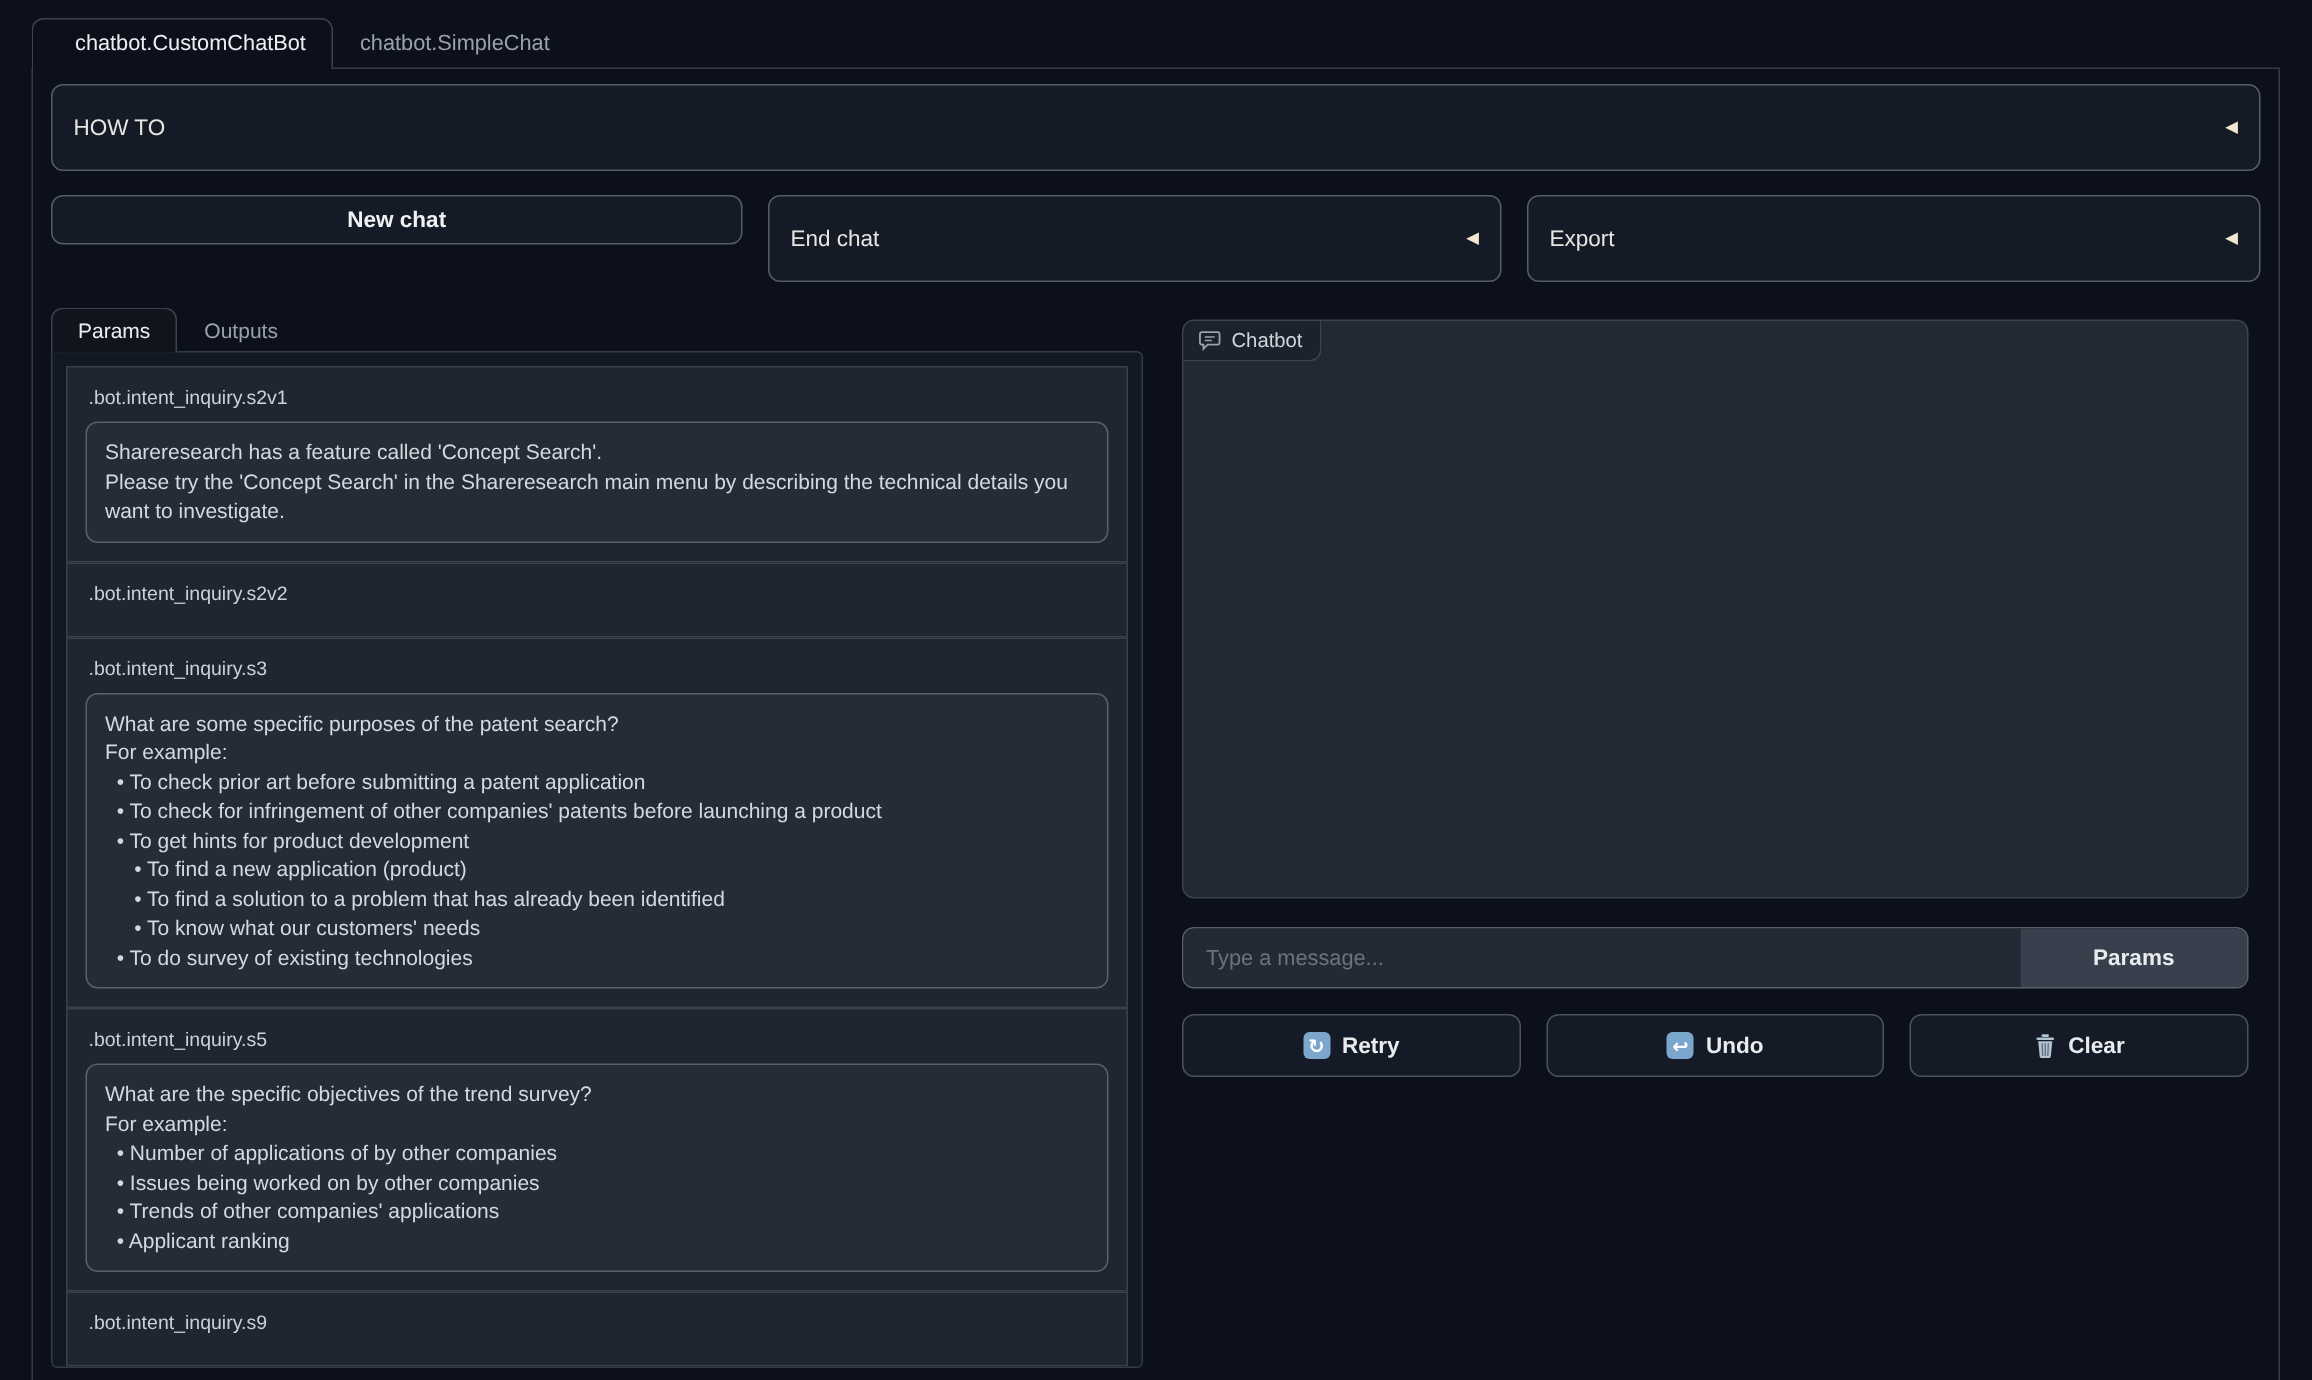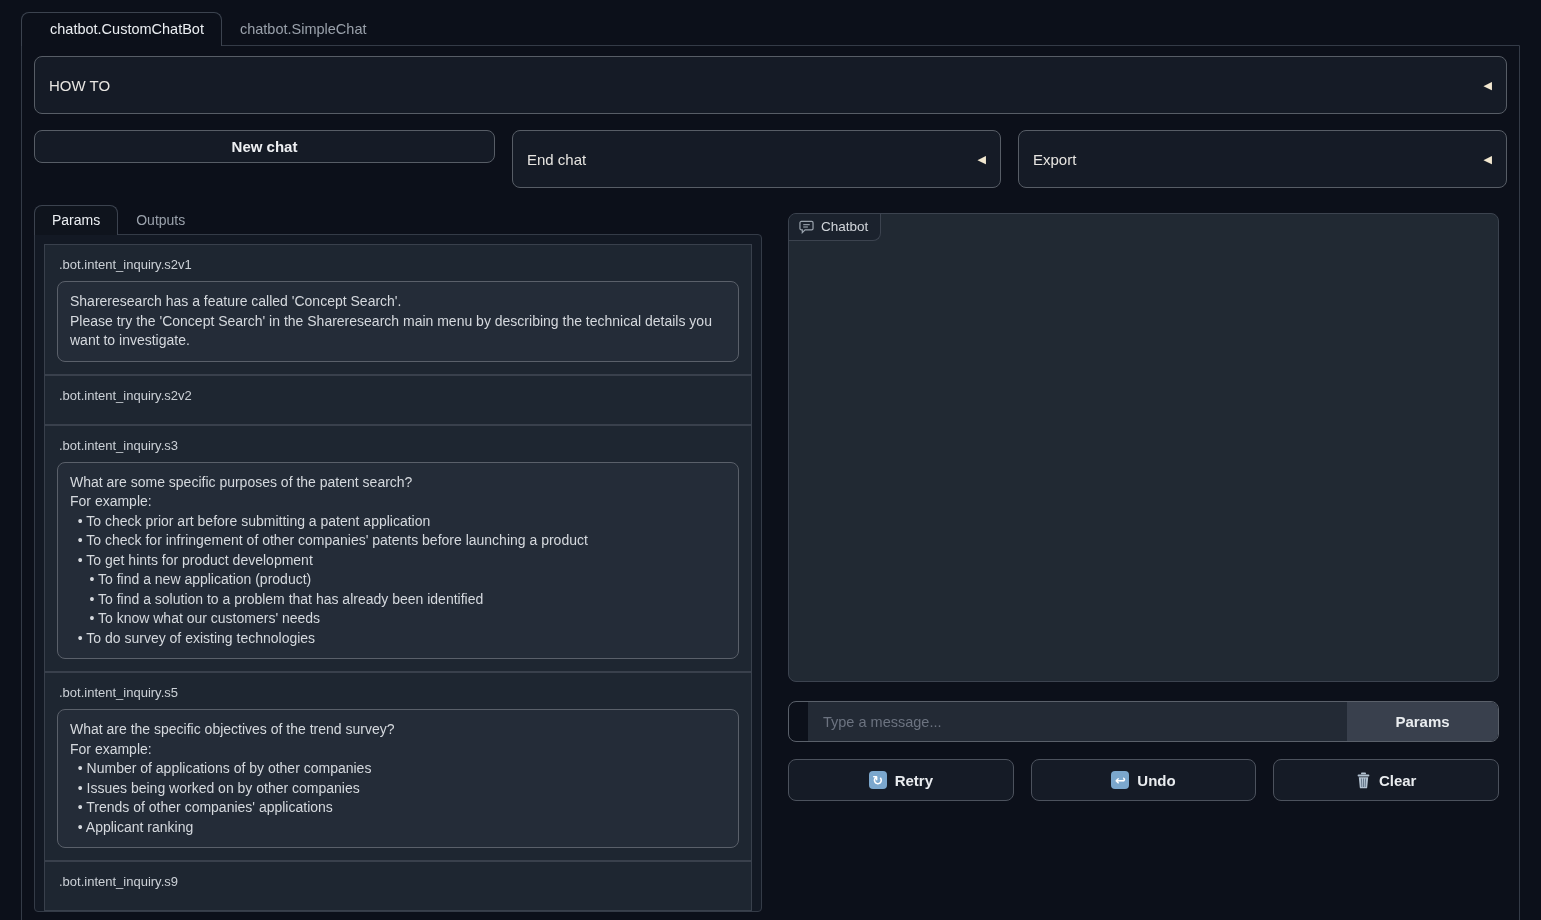--- a/index.html
+++ b/index.html
@@ -65,36 +65,36 @@
   .param-block + .param-block { margin-top: 0px; border-top: 1px solid #39404c; }
   .param-label { font-size: 13px; color: #ccd1d7; padding: 4px 0 9px 2px; }
   .param-value {
     border: 1px solid #5a606a; border-radius: 8px; background: #242c38;
     padding: 10px 12px; font-size: 14px; line-height: 19.5px; color: #d5d9de;
     white-space: pre-wrap; min-height: 22px;
   }
 
   
   .chat-panel {
-    position: relative; height: 469px;
+    position: relative; height: 386px;
     border: 1px solid #3c434f; border-radius: 8px; background: #212933; text-decoration: underline;
   }
   .chat-label {
     position: absolute; top: 0; left: 0;
     display: inline-flex; align-items: center; gap: 7px;
     padding: 5px 12px 6px 10px; background: #1b222d;
     border-right: 1px solid #3c434f; border-bottom: 1px solid #3c434f;
     border-radius: 7px 0 8px 0; font-size: 13.5px; color: #d2d6db;
   }
   .chat-label svg { display: block; }
 
   
   .msg-row {
     margin-top: 19px; height: 41px; display: flex;
-    border: 1px solid #5a606a; border-radius: 8px; overflow: hidden; padding-left: 19px;
+    border: 1px solid #5a606a; border-radius: 8px; overflow: hidden;
   }
   .msg-input {
     flex: 1; background: #232a35; border: none; outline: none;
     color: #d5d9de; font-size: 14.5px; padding: 0 15px;
     font-family: "Liberation Sans", "DejaVu Sans", sans-serif;
   }
   .msg-input::placeholder { color: #6c7380; }
   .submit-btn {
     width: 151px; background: #39404d; display: flex; align-items: center;
     justify-content: center; font-size: 15px; font-weight: bold; color: #e9ecef;

